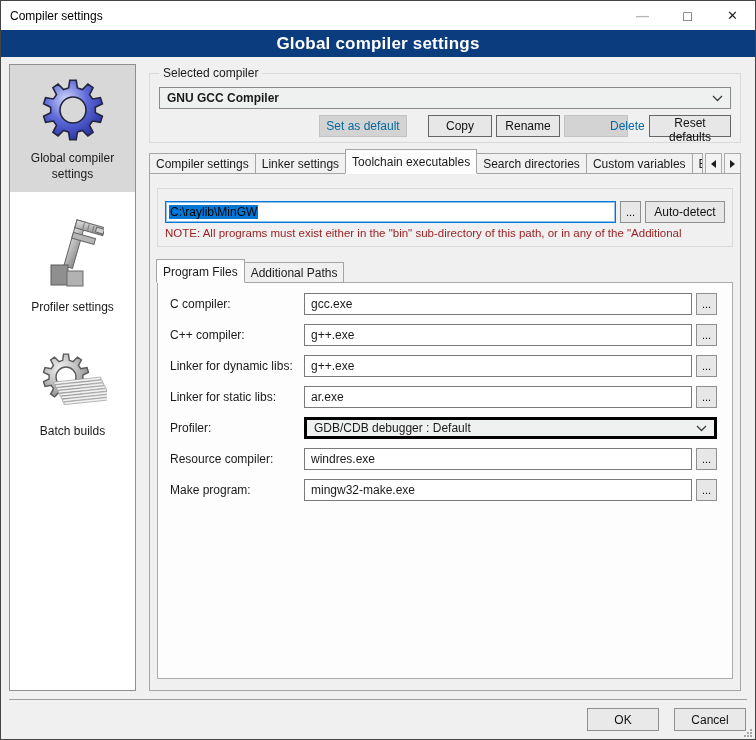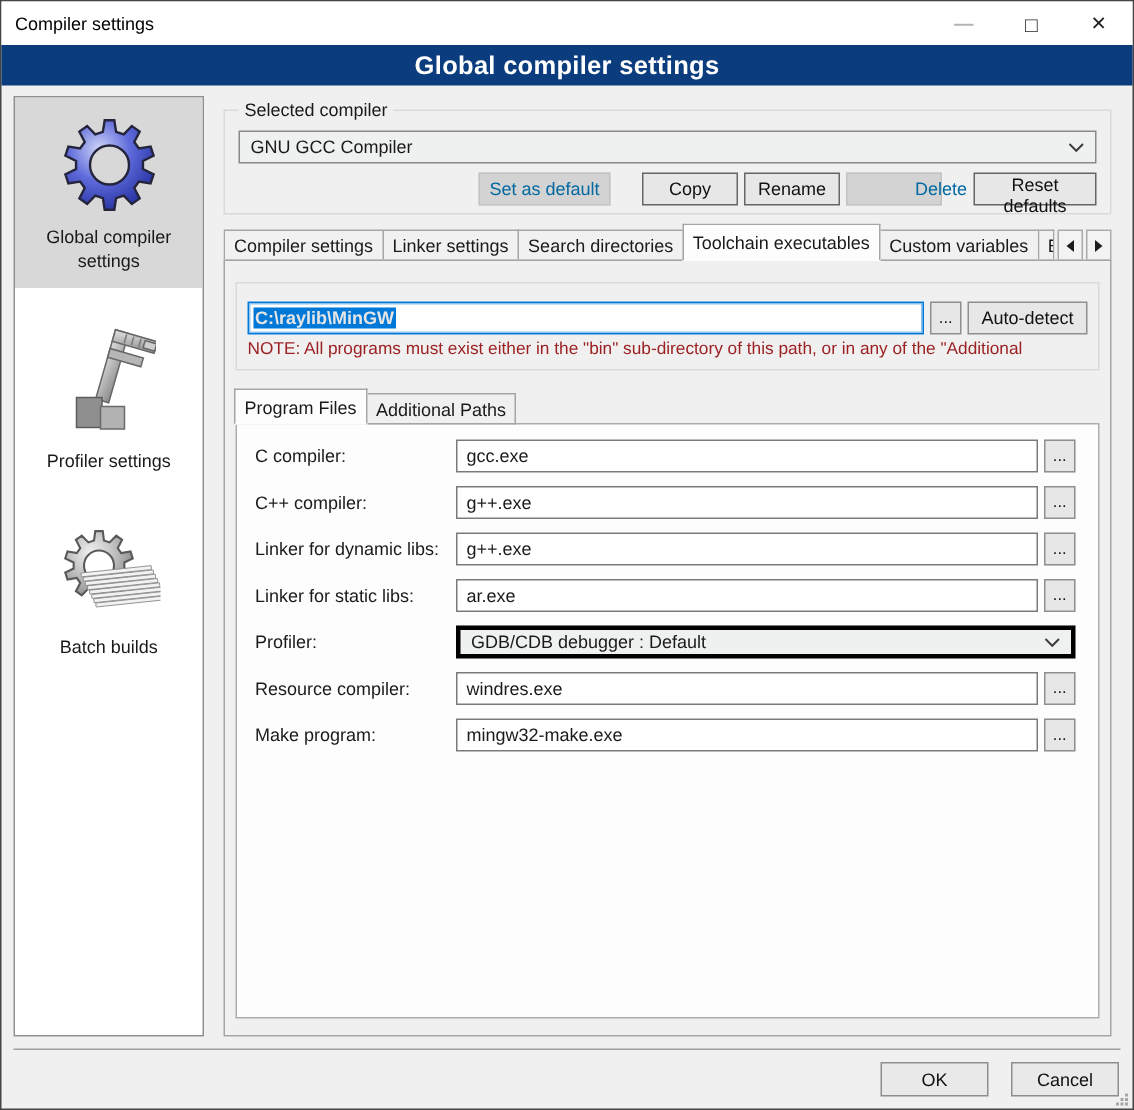--- a/index.html
+++ b/index.html
@@ -29,21 +29,21 @@
 
   
   .main{position:absolute;left:148px;top:63px;width:592px;height:627px;}
 
   
   .group{position:relative;border:1px solid #dadada;}
   .group-label{position:absolute;top:-8px;left:9px;background:#f0f0f0;padding:0 4px;color:#1a1a1a;}
 
   .group.sel-compiler{position:absolute;left:0;top:9px;width:100%;height:70px;padding:13px 9px 0;}
   .combo{height:22px;border:1px solid #8a8a8a;background:#eff0f0;display:flex;align-items:center;padding:0 7px;cursor:default;}
-  .combo .val{flex:1;white-space:nowrap;overflow:hidden;}
+  .combo .val{flex:1;white-space:nowrap;overflow:hidden;font-weight:bold;}
   .btnrow{display:flex;justify-content:flex-end;margin-top:6px;}
   .btn{height:22px;background:#e7e7e7;border:1px solid #666;font-family:inherit;font-size:12px;color:#111;padding:0 6px;cursor:pointer;}
   .btn.disabled{background:#d3d3d3;border-color:#c3c3c3;color:#0369a1;cursor:default;}
 
   
   .tabrow{position:absolute;left:0;top:85px;width:100%;height:25px;display:flex;align-items:flex-end;}
   .tabstrip{flex:1;display:flex;align-items:flex-end;overflow:hidden;height:25px;}
   .tab{height:21px;line-height:20px;padding:0 6px;background:#f1f1f1;border:1px solid #a5a5a5;border-left:none;white-space:nowrap;cursor:pointer;position:relative;z-index:1;}
   .tab:first-child{border-left:1px solid #a5a5a5;}
   .tab.active{height:25px;line-height:25px;background:#fdfdfd;border-left:1px solid #a5a5a5;border-bottom:1px solid #fdfdfd;z-index:3;margin-left:-1px;}
@@ -53,21 +53,21 @@
   .tri{width:0;height:0;border-top:4px solid transparent;border-bottom:4px solid transparent;}
   .tri.left{border-right:5px solid #1d1d1d;}
   .tri.right{border-left:5px solid #1d1d1d;}
 
   
   .panel{position:absolute;left:0;top:109px;width:100%;height:518px;border:1px solid #a5a5a5;background:#f0f0f0;z-index:2;}
 
   .group.install{margin:14px 7px 0;padding:12px 7px 7px;}
   .dir-row{display:flex;gap:4px;align-items:center;}
   .path-input{flex:1;height:22px;background:#fff;border:1px solid #0078d7;box-shadow:inset 0 0 0 1px rgba(0,120,215,.45);display:flex;align-items:center;padding:0 3px;cursor:text;}
-  .path-input .sel{background:var(--sel-blue,#0078d7);color:#e5e5e5;padding:0 1px;white-space:pre;font-weight:bold;}
+  .path-input .sel{background:var(--sel-blue,#0078d7);color:#000000;padding:0 1px;white-space:pre;}
   .mini-btn{width:21px;height:22px;background:#e7e7e7;border:1px solid #8f8f8f;font-family:inherit;font-size:11px;line-height:10px;color:#111;cursor:pointer;padding:0;}
   .autodetect{width:80px;height:22px;background:#e7e7e7;border:1px solid #8f8f8f;font-family:inherit;font-size:12px;color:#111;cursor:pointer;padding:0;}
   .note{margin-top:4px;color:var(--note-red,#9c2123);font-size:11.5px;white-space:nowrap;overflow:hidden;}
 
   
   .subtabs{display:flex;align-items:flex-end;margin:12px 7px 0;height:24px;position:relative;z-index:2;}
   .subpanel{margin:0 7px;height:397px;background:#fdfdfd;border:1px solid #ababab;margin-top:-1px;padding-top:10px;}
   .subtabs .tab{background:#f0f0f0;}
   .subtabs .tab.active{height:24px;line-height:24px;background:#fdfdfd;border-bottom:1px solid #fdfdfd;}
 
@@ -184,22 +184,22 @@
           <button class="btn" style="width: 64px; margin-right: 4px;">Rename</button>
           <button class="btn disabled" style="width: 64px; margin-right: 21px; padding-left: 45px;">Delete</button>
           <button class="btn" style="width: 82px;">Reset defaults</button>
         </div>
     </div>
 
     <div class="tabrow">
       <div class="tabstrip" id="mainTabs">
           <div class="tab">Compiler settings</div>
           <div class="tab">Linker settings</div>
+          <div class="tab active">Toolchain executables</div>
           <div class="tab">Search directories</div>
-          <div class="tab active">Toolchain executables</div>
           <div class="tab">Custom variables</div>
           <div class="tab clipped">Build</div>
         </div>
       <div class="tab-arrows">
         <div class="arrow-btn">
             <span class="tri left"></span>
           </div>
         <div class="arrow-btn">
             <span class="tri right"></span>
           </div>

